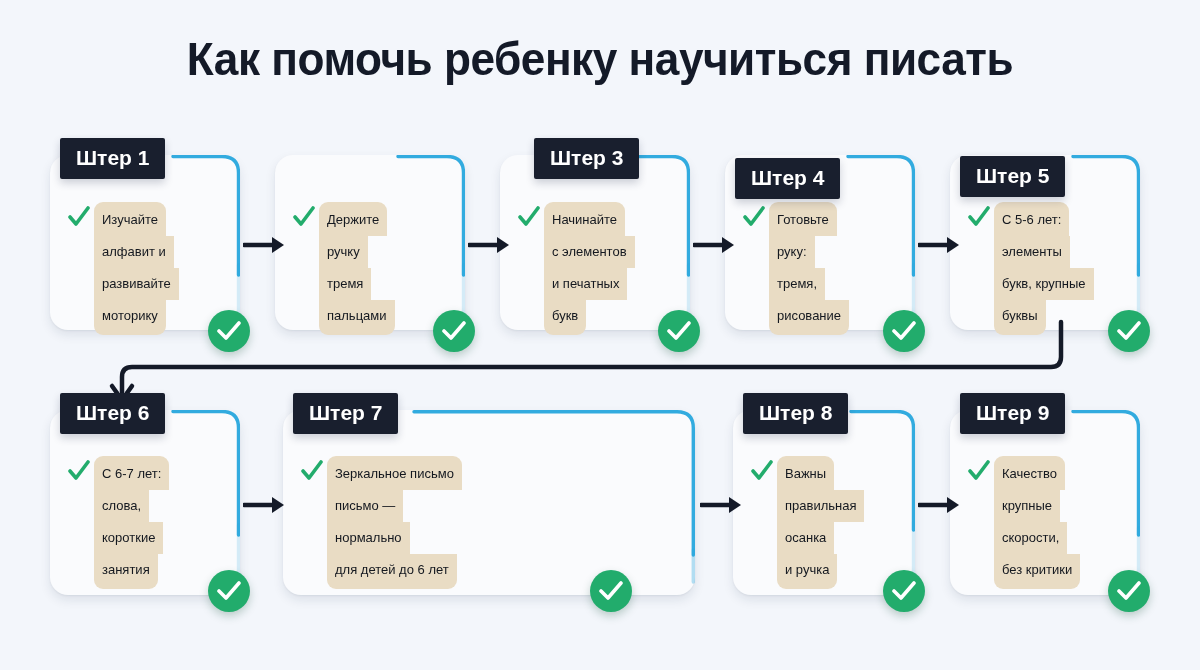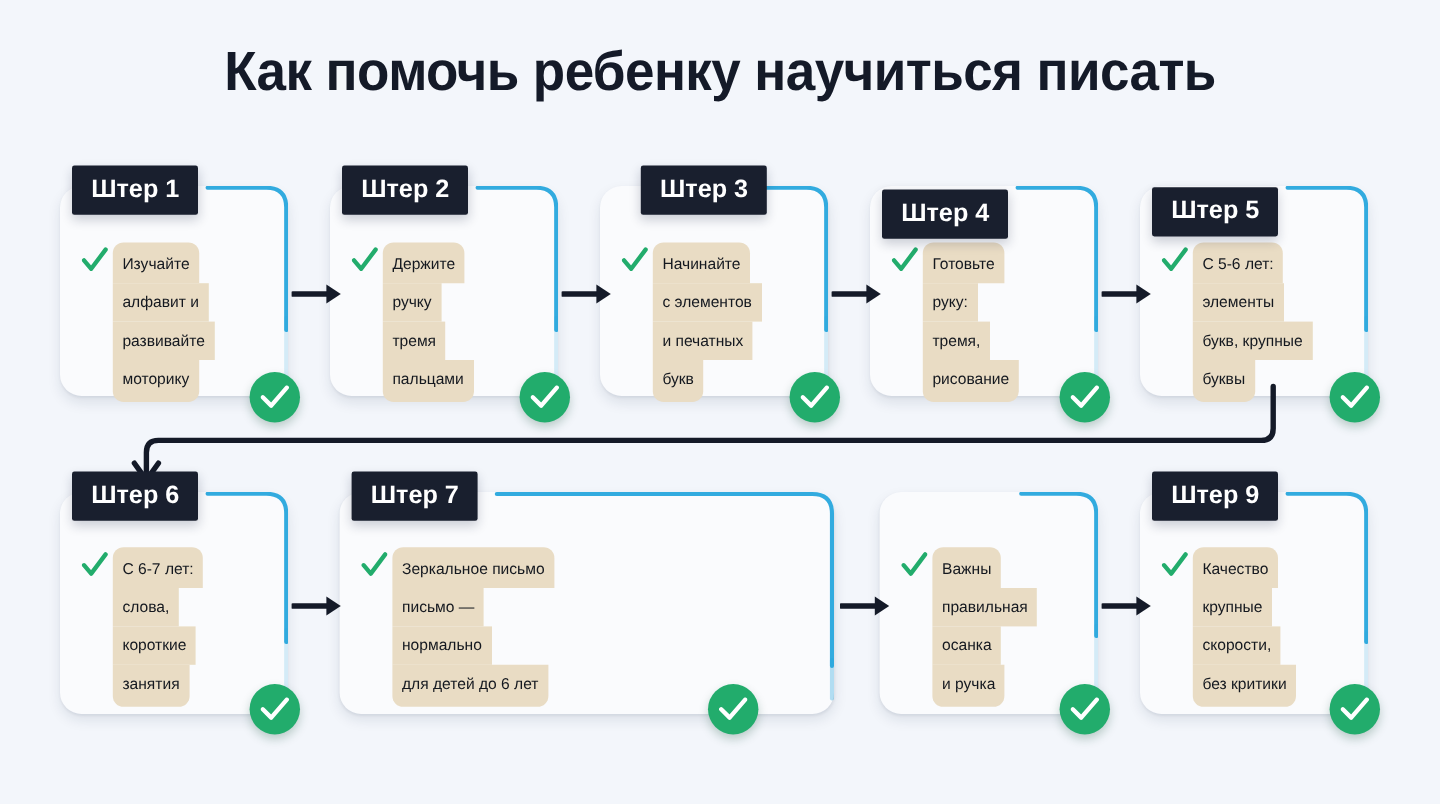--- a/index.html
+++ b/index.html
@@ -141,21 +141,20 @@
     <path d="M1,13 L33,13" stroke="#141a28" stroke-width="4.4" stroke-linecap="round"></path>
     <path d="M29,5 L41,13 L29,21" fill="#141a28"></path>
   </svg>
 
   <div class="card" style="left:275px;top:155px;width:190px;height:175px;">
     <svg class="accent" viewBox="0 0 190 175">
       <path d="M123,1.5 L172,1.5 Q188.5,1.5 188.5,18 L188.5,120" fill="none" stroke="#27a6dd" stroke-width="3.4" stroke-linecap="round" opacity="0.95"></path>
       <path d="M188.5,110 L188.5,160" fill="none" stroke="#27a6dd" stroke-width="3.4" stroke-linecap="round" opacity="0.18"></path>
     </svg>
   </div>
-  <div class="badge" style="left:285px;top:138px;">Штер 2</div>
   <div class="body" style="left:293px;top:202px;">
     <svg class="tickmark" viewBox="0 0 22 24">
       <path d="M2,12 L8,19 L20,3" fill="none" stroke="#22ac6c" stroke-width="3.6" stroke-linecap="round" stroke-linejoin="round"></path>
     </svg>
     <div class="lines">
       <div class="ln">Держите</div>
       <div class="ln">ручку</div>
       <div class="ln">тремя</div>
       <div class="ln">пальцами</div>
     </div>
@@ -305,20 +304,21 @@
     <path d="M1,13 L33,13" stroke="#141a28" stroke-width="4.4" stroke-linecap="round"></path>
     <path d="M29,5 L41,13 L29,21" fill="#141a28"></path>
   </svg>
 
   <div class="card" style="left:733px;top:410px;width:182px;height:185px;">
     <svg class="accent" viewBox="0 0 182 185">
       <path d="M118,1.5 L164,1.5 Q180.5,1.5 180.5,18 L180.5,120" fill="none" stroke="#27a6dd" stroke-width="3.4" stroke-linecap="round" opacity="0.95"></path>
       <path d="M180.5,112 L180.5,168" fill="none" stroke="#27a6dd" stroke-width="3.4" stroke-linecap="round" opacity="0.18"></path>
     </svg>
   </div>
+  <div class="badge" style="left:743px;top:393px;">Штер 8</div>
   <div class="body" style="left:751px;top:456px;">
     <svg class="tickmark" viewBox="0 0 22 24">
       <path d="M2,12 L8,19 L20,3" fill="none" stroke="#22ac6c" stroke-width="3.6" stroke-linecap="round" stroke-linejoin="round"></path>
     </svg>
     <div class="lines">
       <div class="ln">Важны</div>
       <div class="ln">правильная</div>
       <div class="ln">осанка</div>
       <div class="ln">и ручка</div>
     </div>

